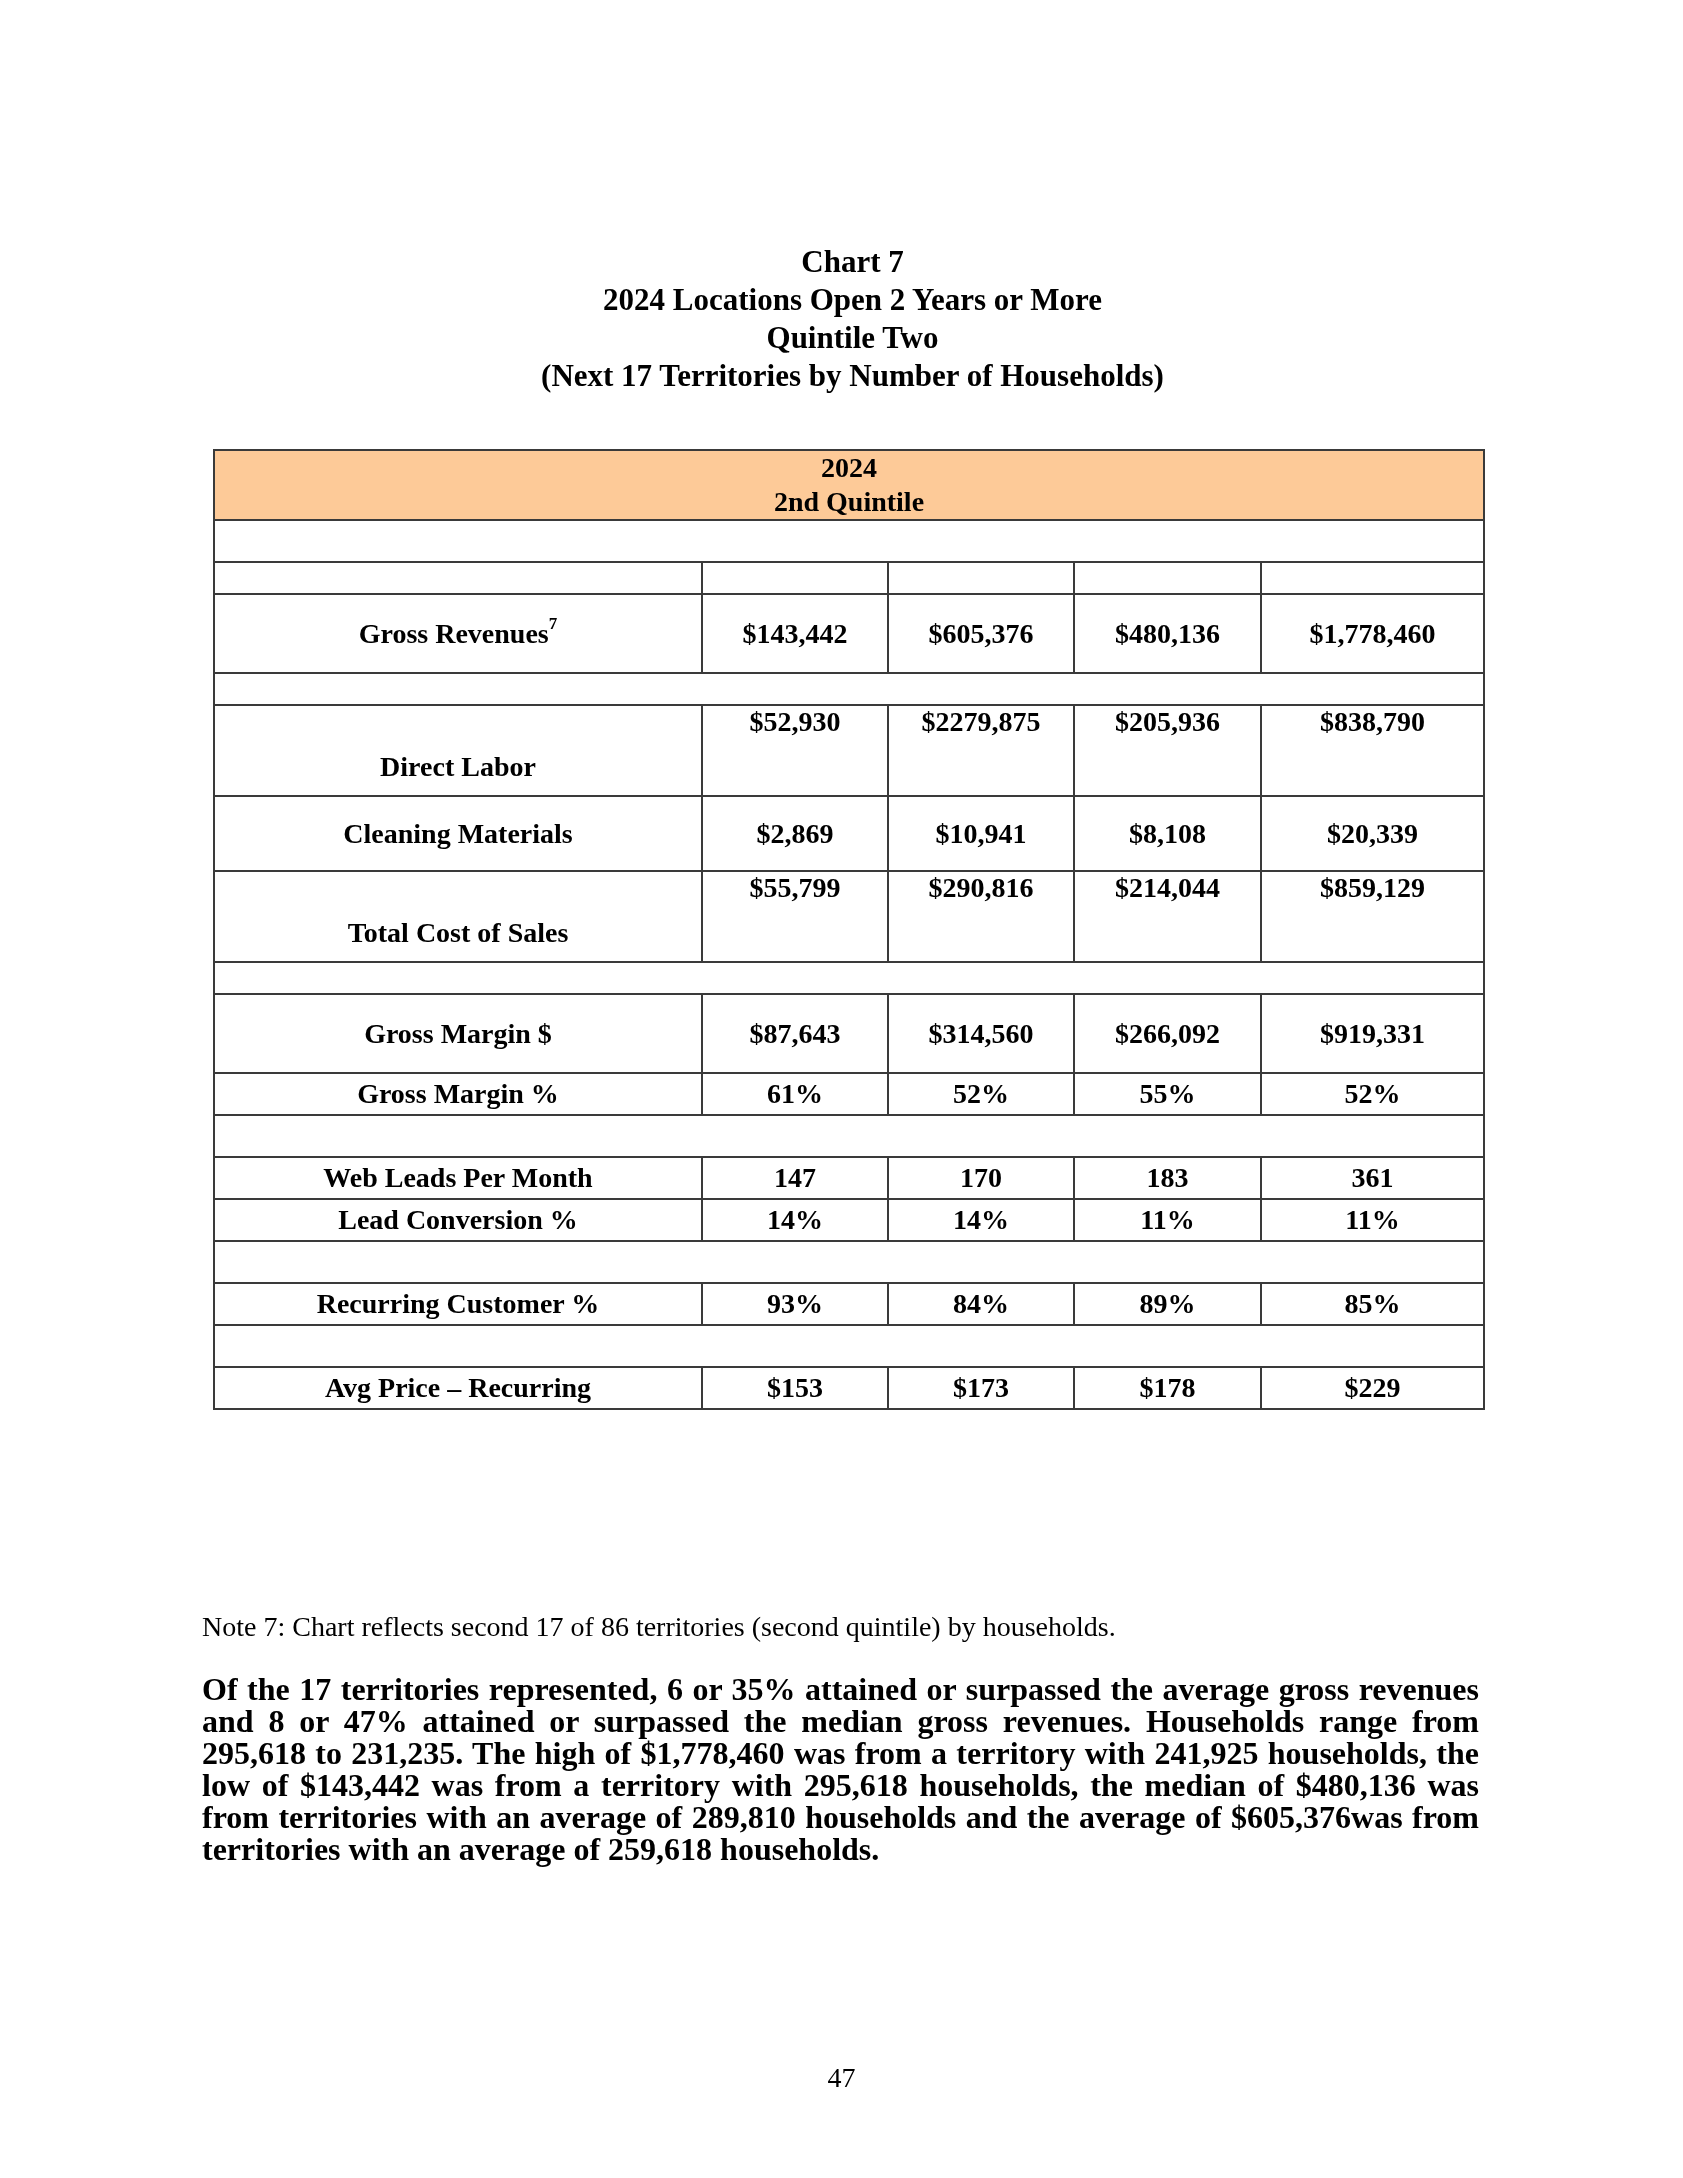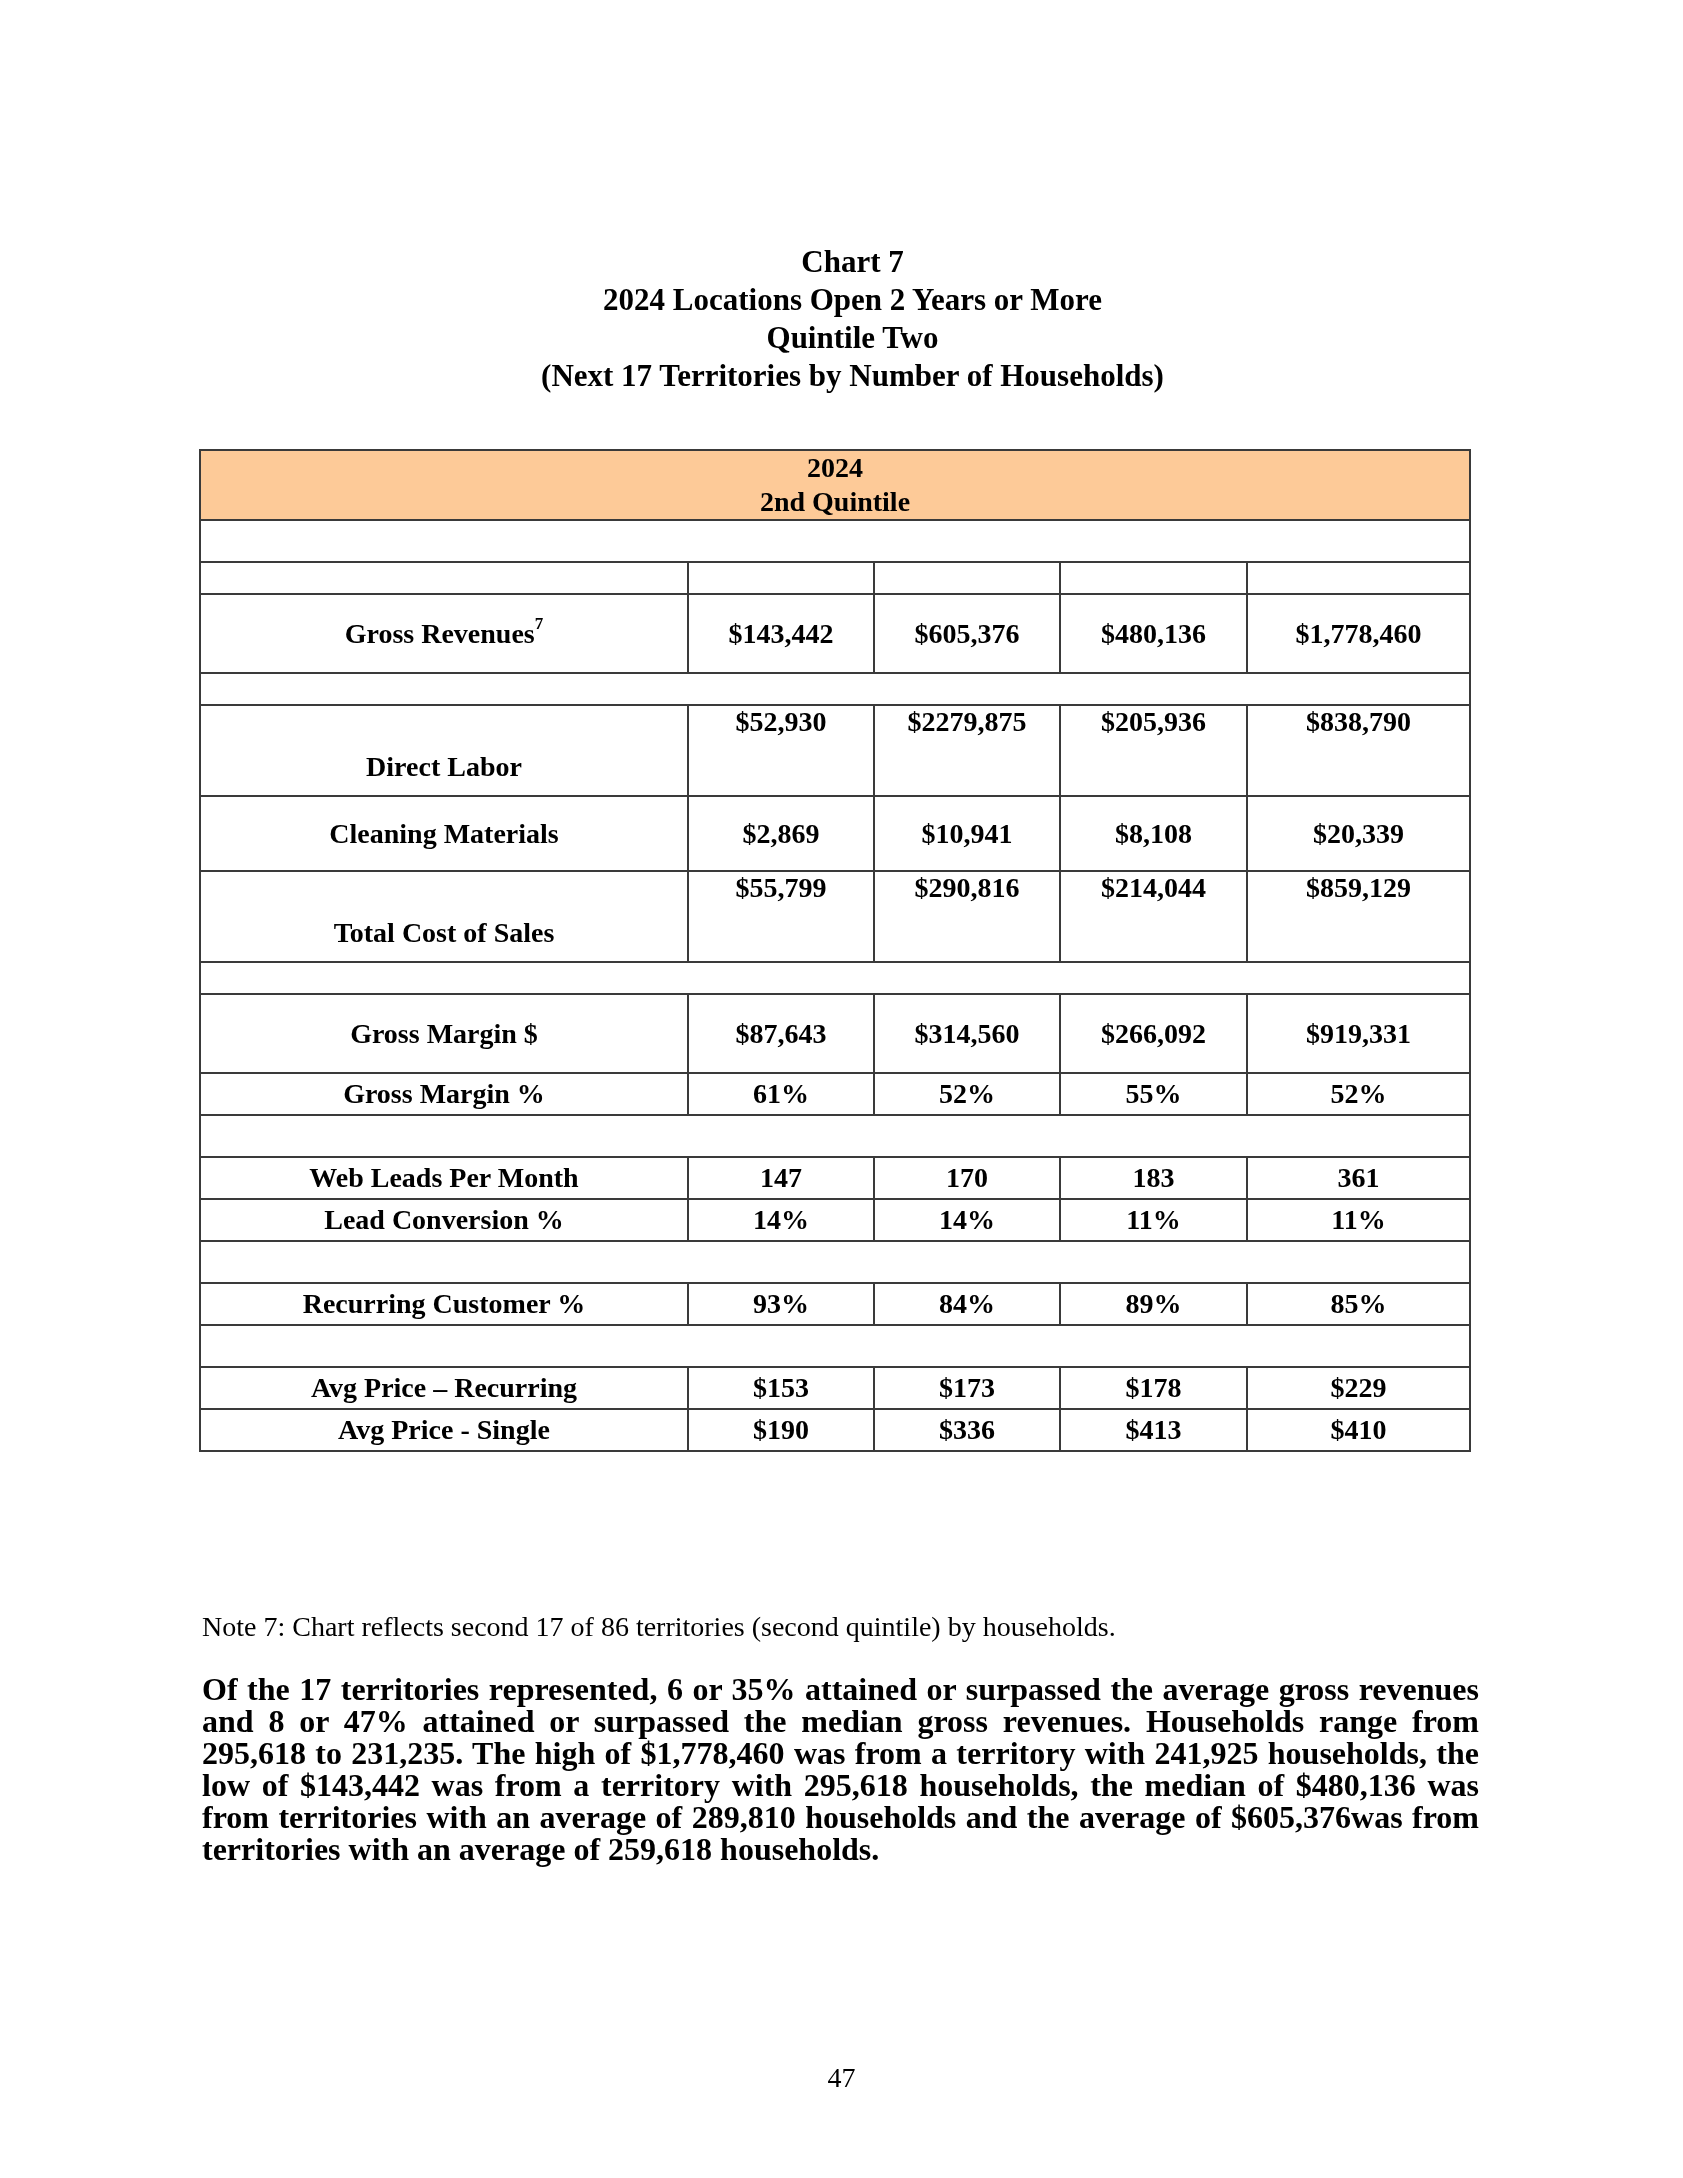--- a/index.html
+++ b/index.html
@@ -1,20 +1,20 @@
 <!DOCTYPE html>
 <html><head>
   <meta charset="utf-8">
   <style>
     html, body { margin: 0; padding: 0; background: #ffffff; }
     body { width: 1683px; height: 2178px; position: relative; font-family: "Liberation Serif", serif; color: #000; overflow: hidden; }
     .title-block { position: absolute; top: 243px; left: 0; width: 1683px; text-align: center; font-weight: bold; font-size: 31px; line-height: 38px; }
     .title-block div { display: block; padding-left: 22px; }
 
-    table.data { position: absolute; left: 199px; top: 449px; width: 1270px; border-collapse: collapse; table-layout: fixed; font-weight: bold; font-size: 28px; }
+    table.data { position: absolute; left: 213px; top: 449px; width: 1270px; border-collapse: collapse; table-layout: fixed; font-weight: bold; font-size: 28px; }
     table.data td { border: 2px solid #3a3a3a; text-align: center; padding: 0 4px; }
     col.c-desc { width: 488px; }
     col.c-low { width: 186px; }
     col.c-avg { width: 186px; }
     col.c-med { width: 187px; }
     col.c-high { width: 223px; }
 
     .band td { background: #fdca98; border-bottom: none; line-height: 34px; padding-top: 3px; padding-bottom: 3px; }
     .band-gap td { height: 40px; border-top: none; }
     .hdr td { height: 40px; }
@@ -150,26 +150,19 @@
   <tr class="blank">
         <td colspan="5"></td>
       </tr>
   <tr class="row40">
     <td>Avg Price – Recurring</td>
     <td>$153</td>
     <td>$173</td>
     <td>$178</td>
     <td>$229</td>
   </tr>
-  <tr class="row40">
-    <td>Avg Price - Single</td>
-    <td>$190</td>
-    <td>$336</td>
-    <td>$413</td>
-    <td>$410</td>
-  </tr>
 </tbody>
   </table>
 
 <div class="note">Note 7: Chart reflects second 17 of 86 territories (second quintile) by households.</div>
 <div class="para">Of the 17 territories represented, 6 or 35% attained or surpassed the average gross revenues and 8 or 47% attained or surpassed the median gross revenues. Households range from 295,618 to 231,235. The high of $1,778,460 was from a territory with 241,925 households, the low of $143,442 was from a territory with 295,618 households, the median of $480,136 was from territories with an average of 289,810 households and the average of $605,376was from territories with an average of 259,618 households.</div>
 <div class="page-num">47</div>
 
 
 </body></html>

